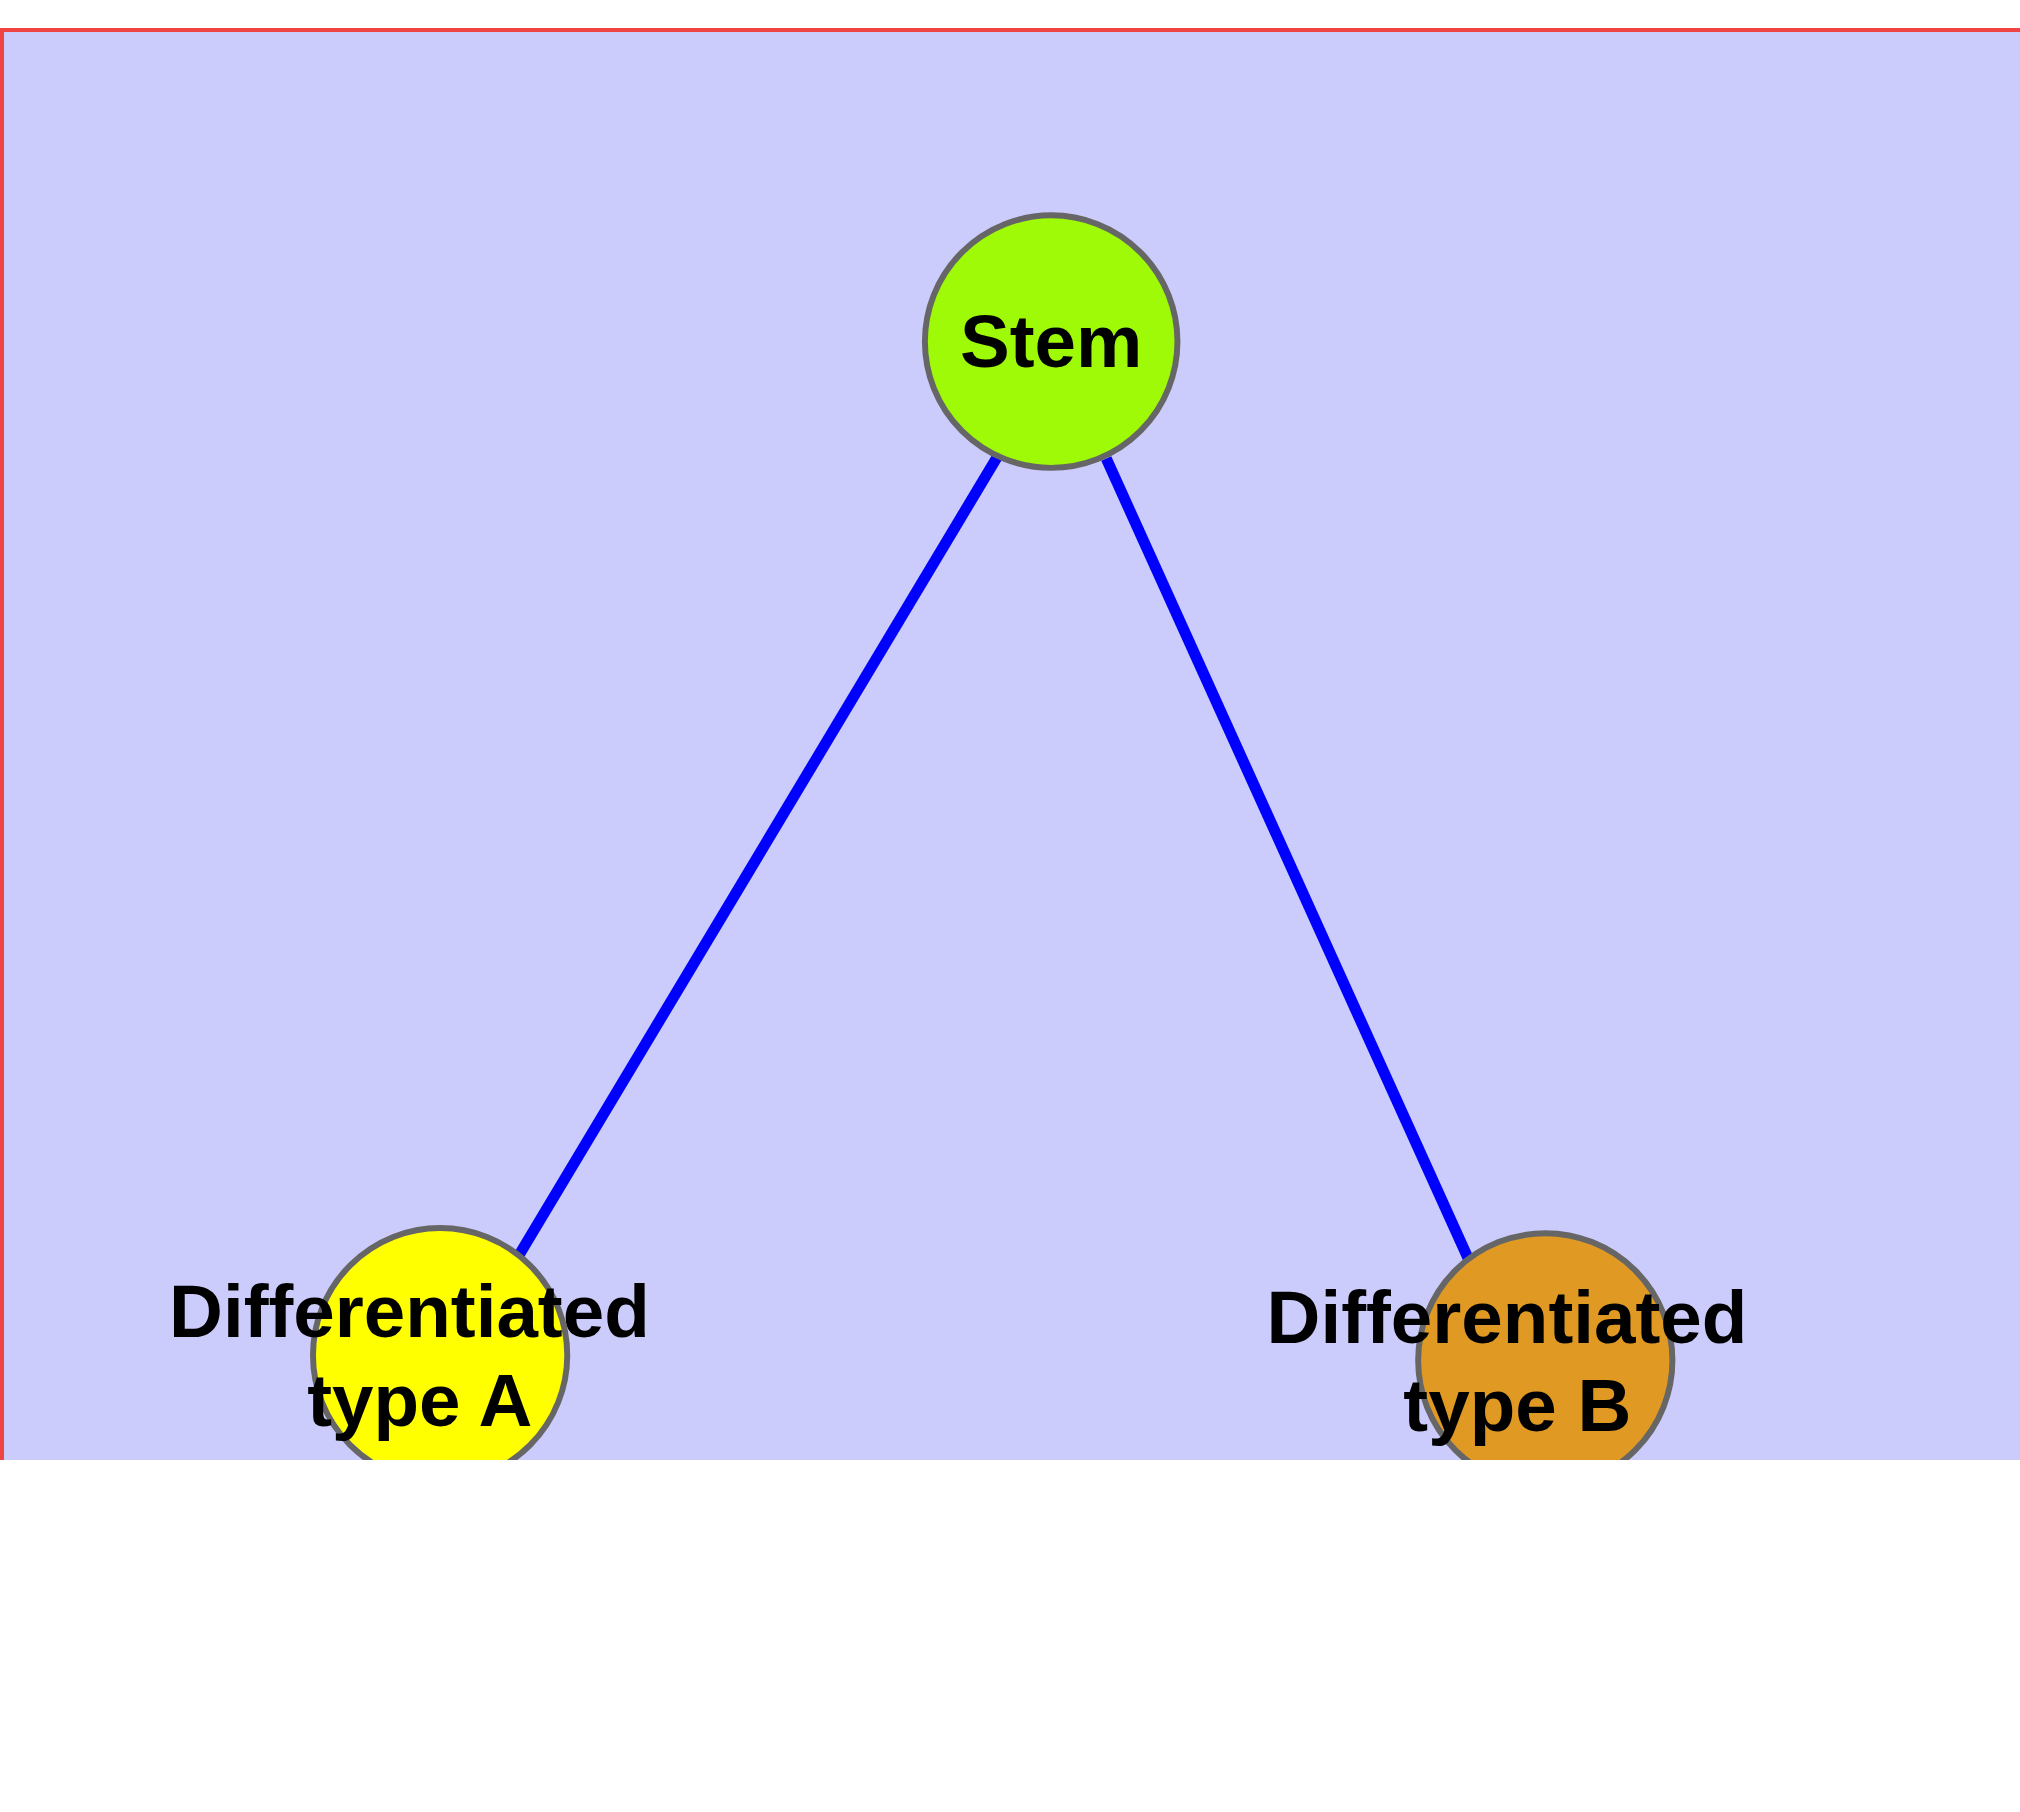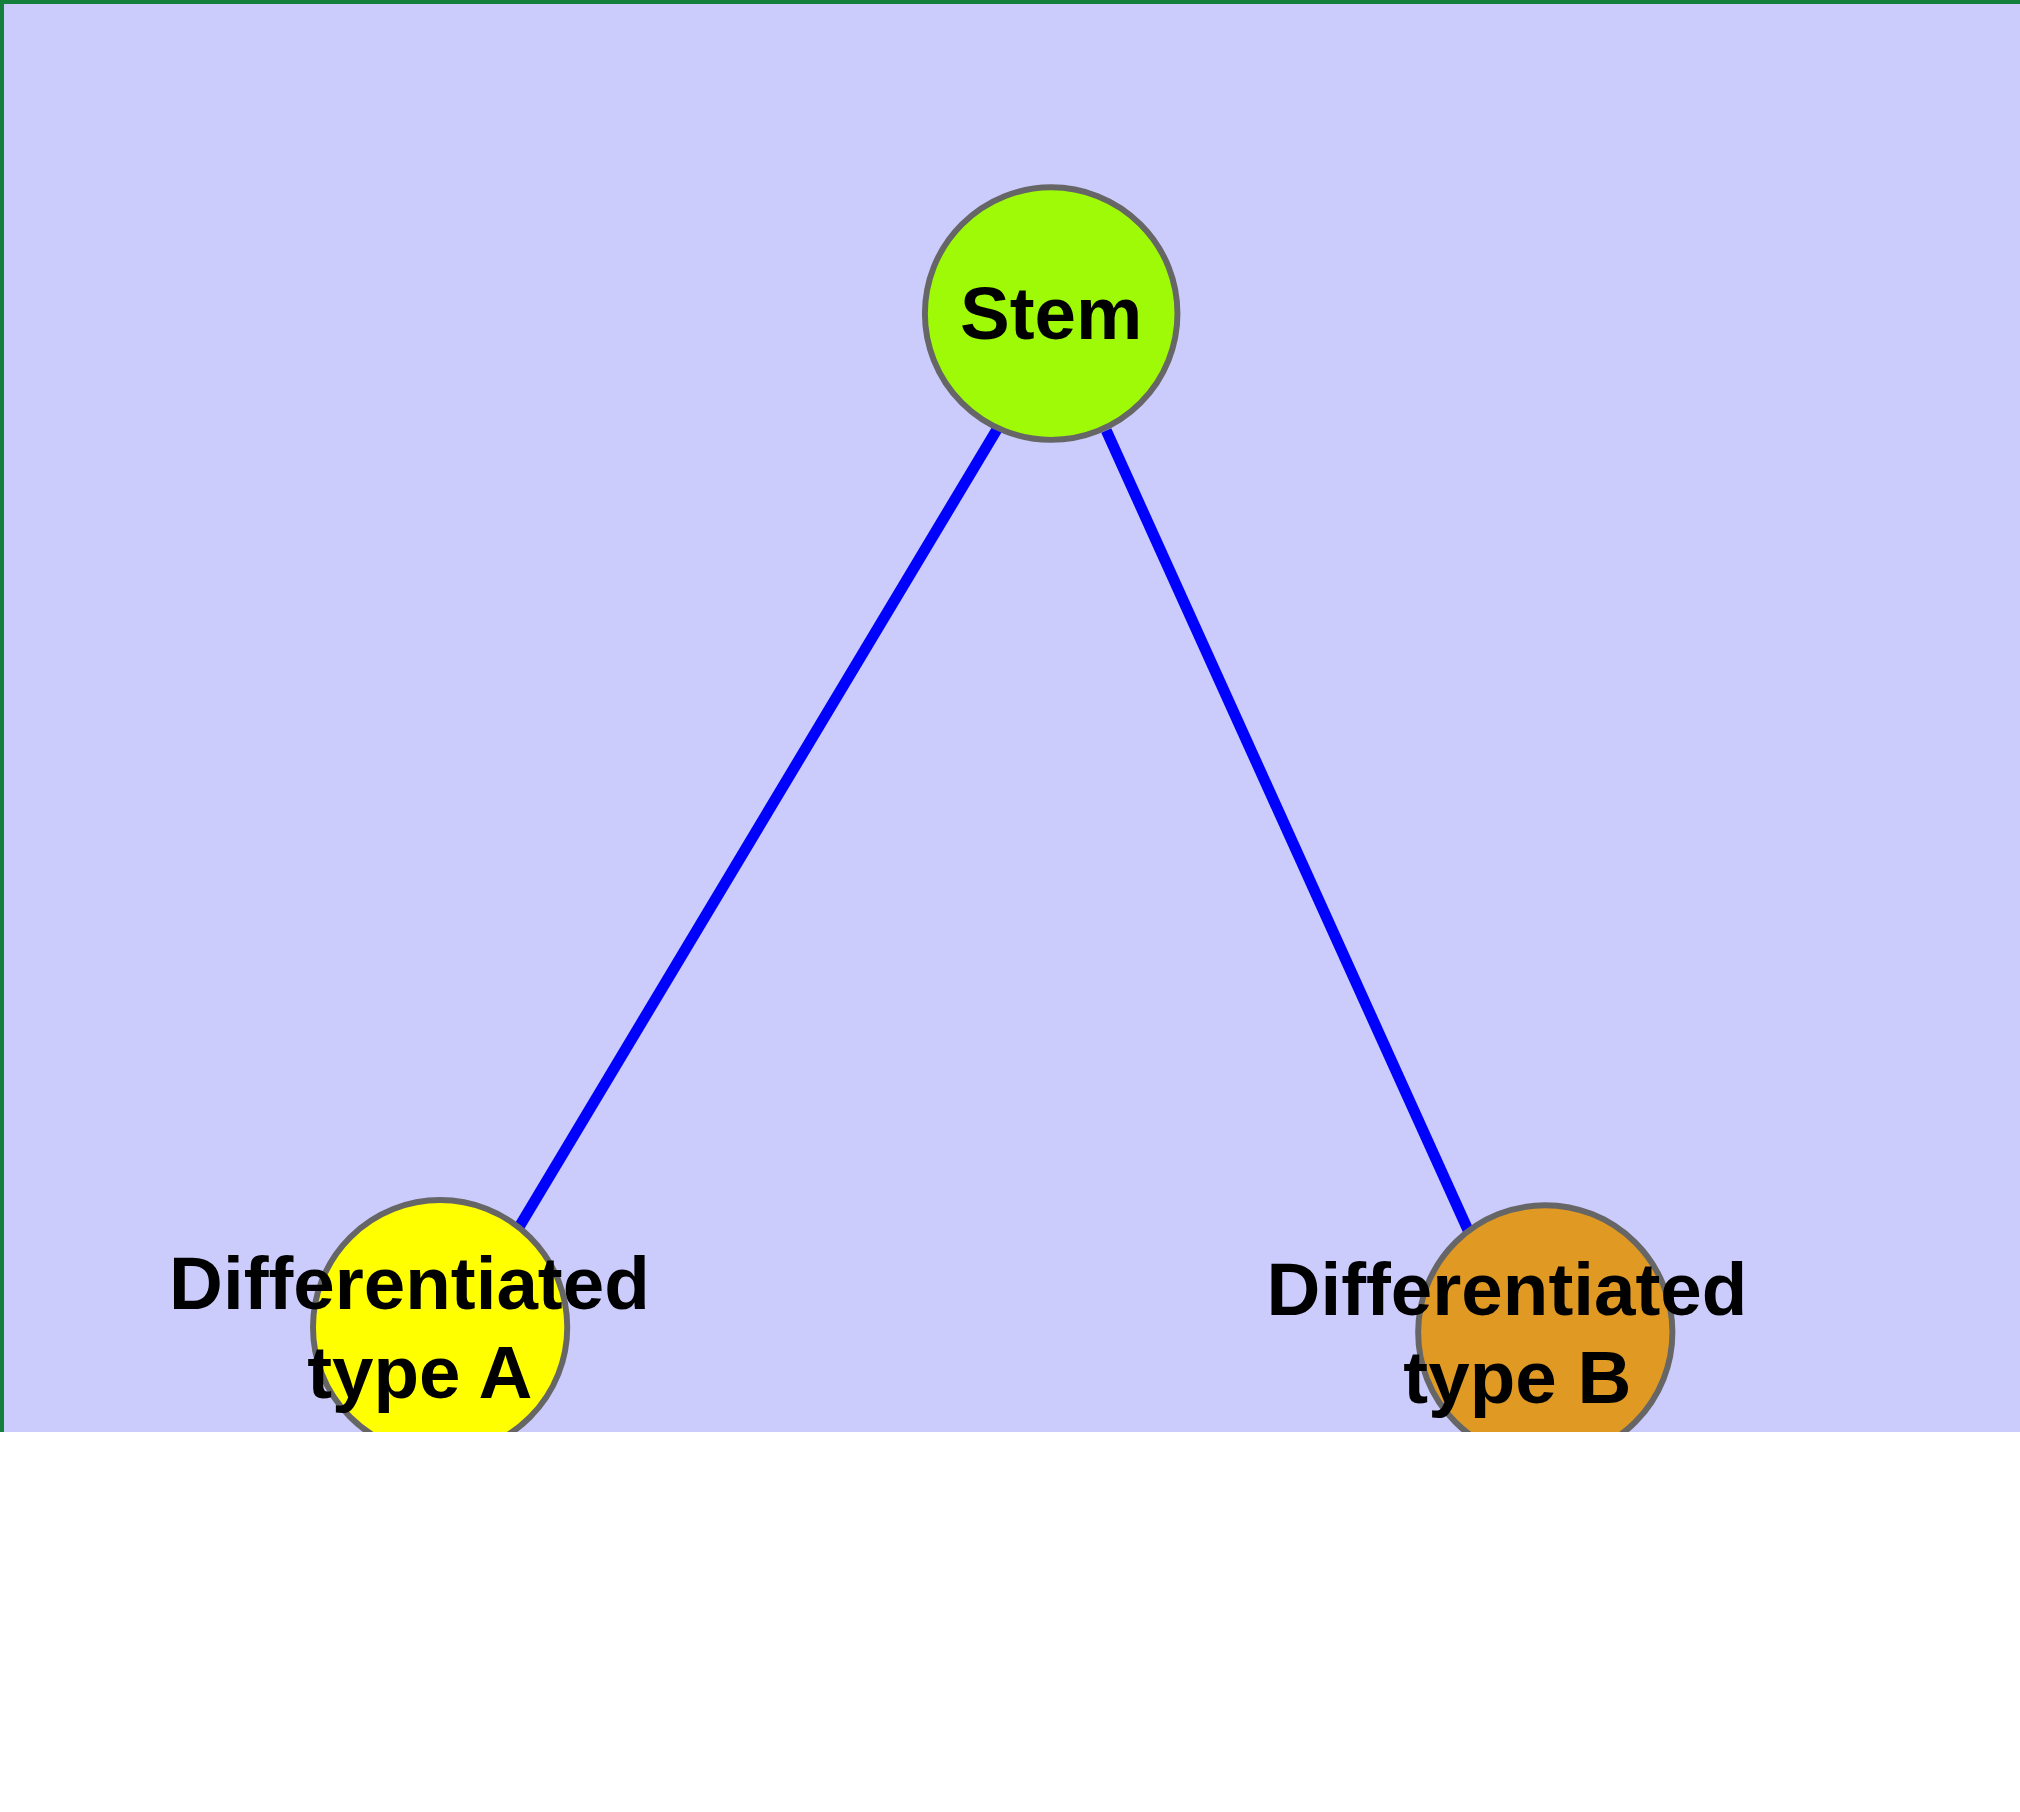--- a/index.html
+++ b/index.html
@@ -4,23 +4,24 @@
 <style>
   html, body {
     margin: 0;
     padding: 0;
     background: #ffffff;
   }
   #canvas {
     position: relative;
     width: 2021px;
     height: 1432px;
-    background: #15803d;
+    background: #ef4444;
     overflow: hidden;
     font-family: "Liberation Sans", sans-serif;
+    margin-top: 28px;
   }
   #plot-bg {
     position: absolute;
     left: 4.2px;
     top: 4.2px;
     width: 2016px;
     height: 1808px;
     background: #ccccfc;
   }
   #graph-svg {

